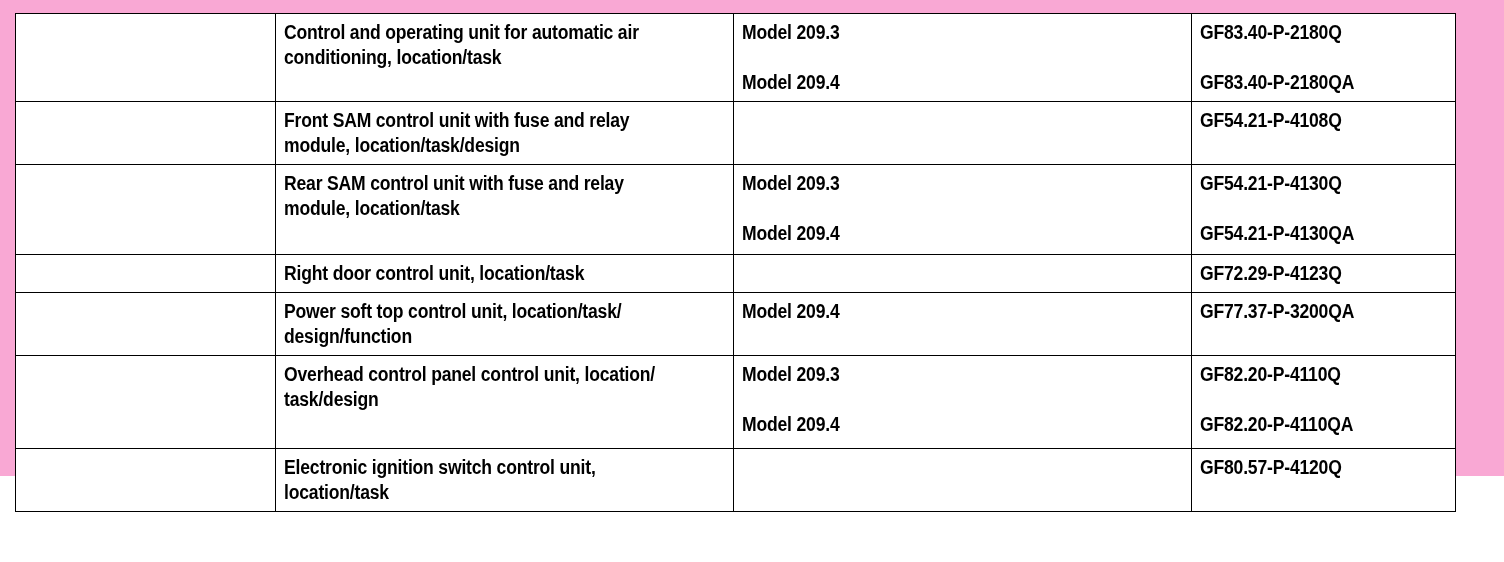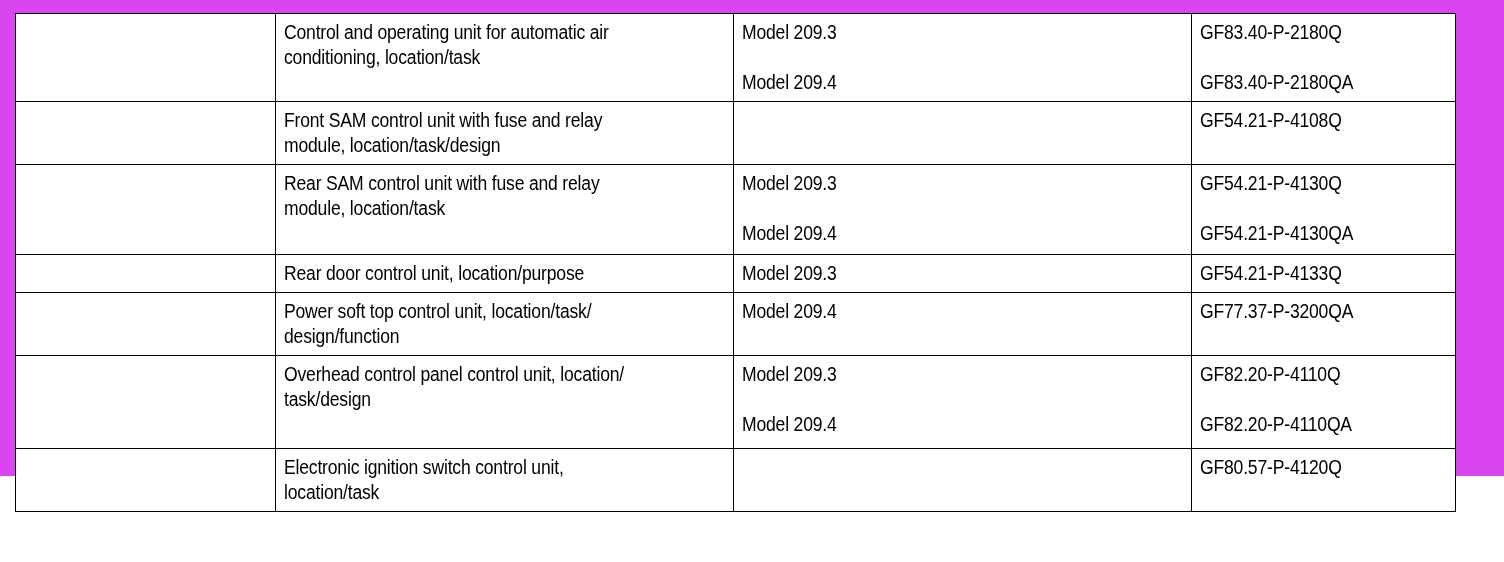--- a/index.html
+++ b/index.html
@@ -13,21 +13,22 @@
     height: 562px;
     font-family: "Liberation Sans", "DejaVu Sans", sans-serif;
     color: #000000;
     overflow: hidden;
   }
 
   .page {
     position: relative;
     width: 1504px;
     height: 476px;
-    background: #d946ef;
+    background: #f9a8d4;
+    font-weight: bold;
   }
 
   .table-wrap {
     position: absolute;
     left: 15px;
     top: 13px;
     width: 1440px;
   }
 
   table.ref-table {
@@ -147,37 +148,35 @@
                 <span class="line gap"><span class="tx-squeeze">Model 209.4</span></span>
               </div>
             </td>
             <td>
               <div class="cell">
                 <span class="line"><span class="tx-squeeze">GF54.21-P-4130Q</span></span>
                 <span class="line gap"><span class="tx-squeeze">GF54.21-P-4130QA</span></span>
               </div>
             </td>
           </tr>
-          <tr style="height: 31px;">
-            <td>
-              <div class="cell empty">&nbsp;</div>
-            </td>
-            <td>
-              <div class="cell">
-                <span class="line"><span class="tx-squeeze">Rear door control unit, location/purpose</span></span>
-              </div>
-            </td>
-            <td>
-              <div class="cell">
-                <span class="line"><span class="tx-squeeze">Model 209.3</span></span>
-              </div>
-            </td>
-            <td>
-              <div class="cell">
-                <span class="line"><span class="tx-squeeze">GF54.21-P-4133Q</span></span>
+          <tr style="height: 32px;">
+            <td>
+              <div class="cell empty">&nbsp;</div>
+            </td>
+            <td>
+              <div class="cell">
+                <span class="line"><span class="tx-squeeze">Right door control unit, location/task</span></span>
+              </div>
+            </td>
+            <td>
+              <div class="cell empty">&nbsp;</div>
+            </td>
+            <td>
+              <div class="cell">
+                <span class="line"><span class="tx-squeeze">GF72.29-P-4123Q</span></span>
               </div>
             </td>
           </tr>
           <tr style="height: 53px;">
             <td>
               <div class="cell empty">&nbsp;</div>
             </td>
             <td>
               <div class="cell">
                 <span class="line"><span class="tx-squeeze">Power soft top control unit, location/task/</span></span>

